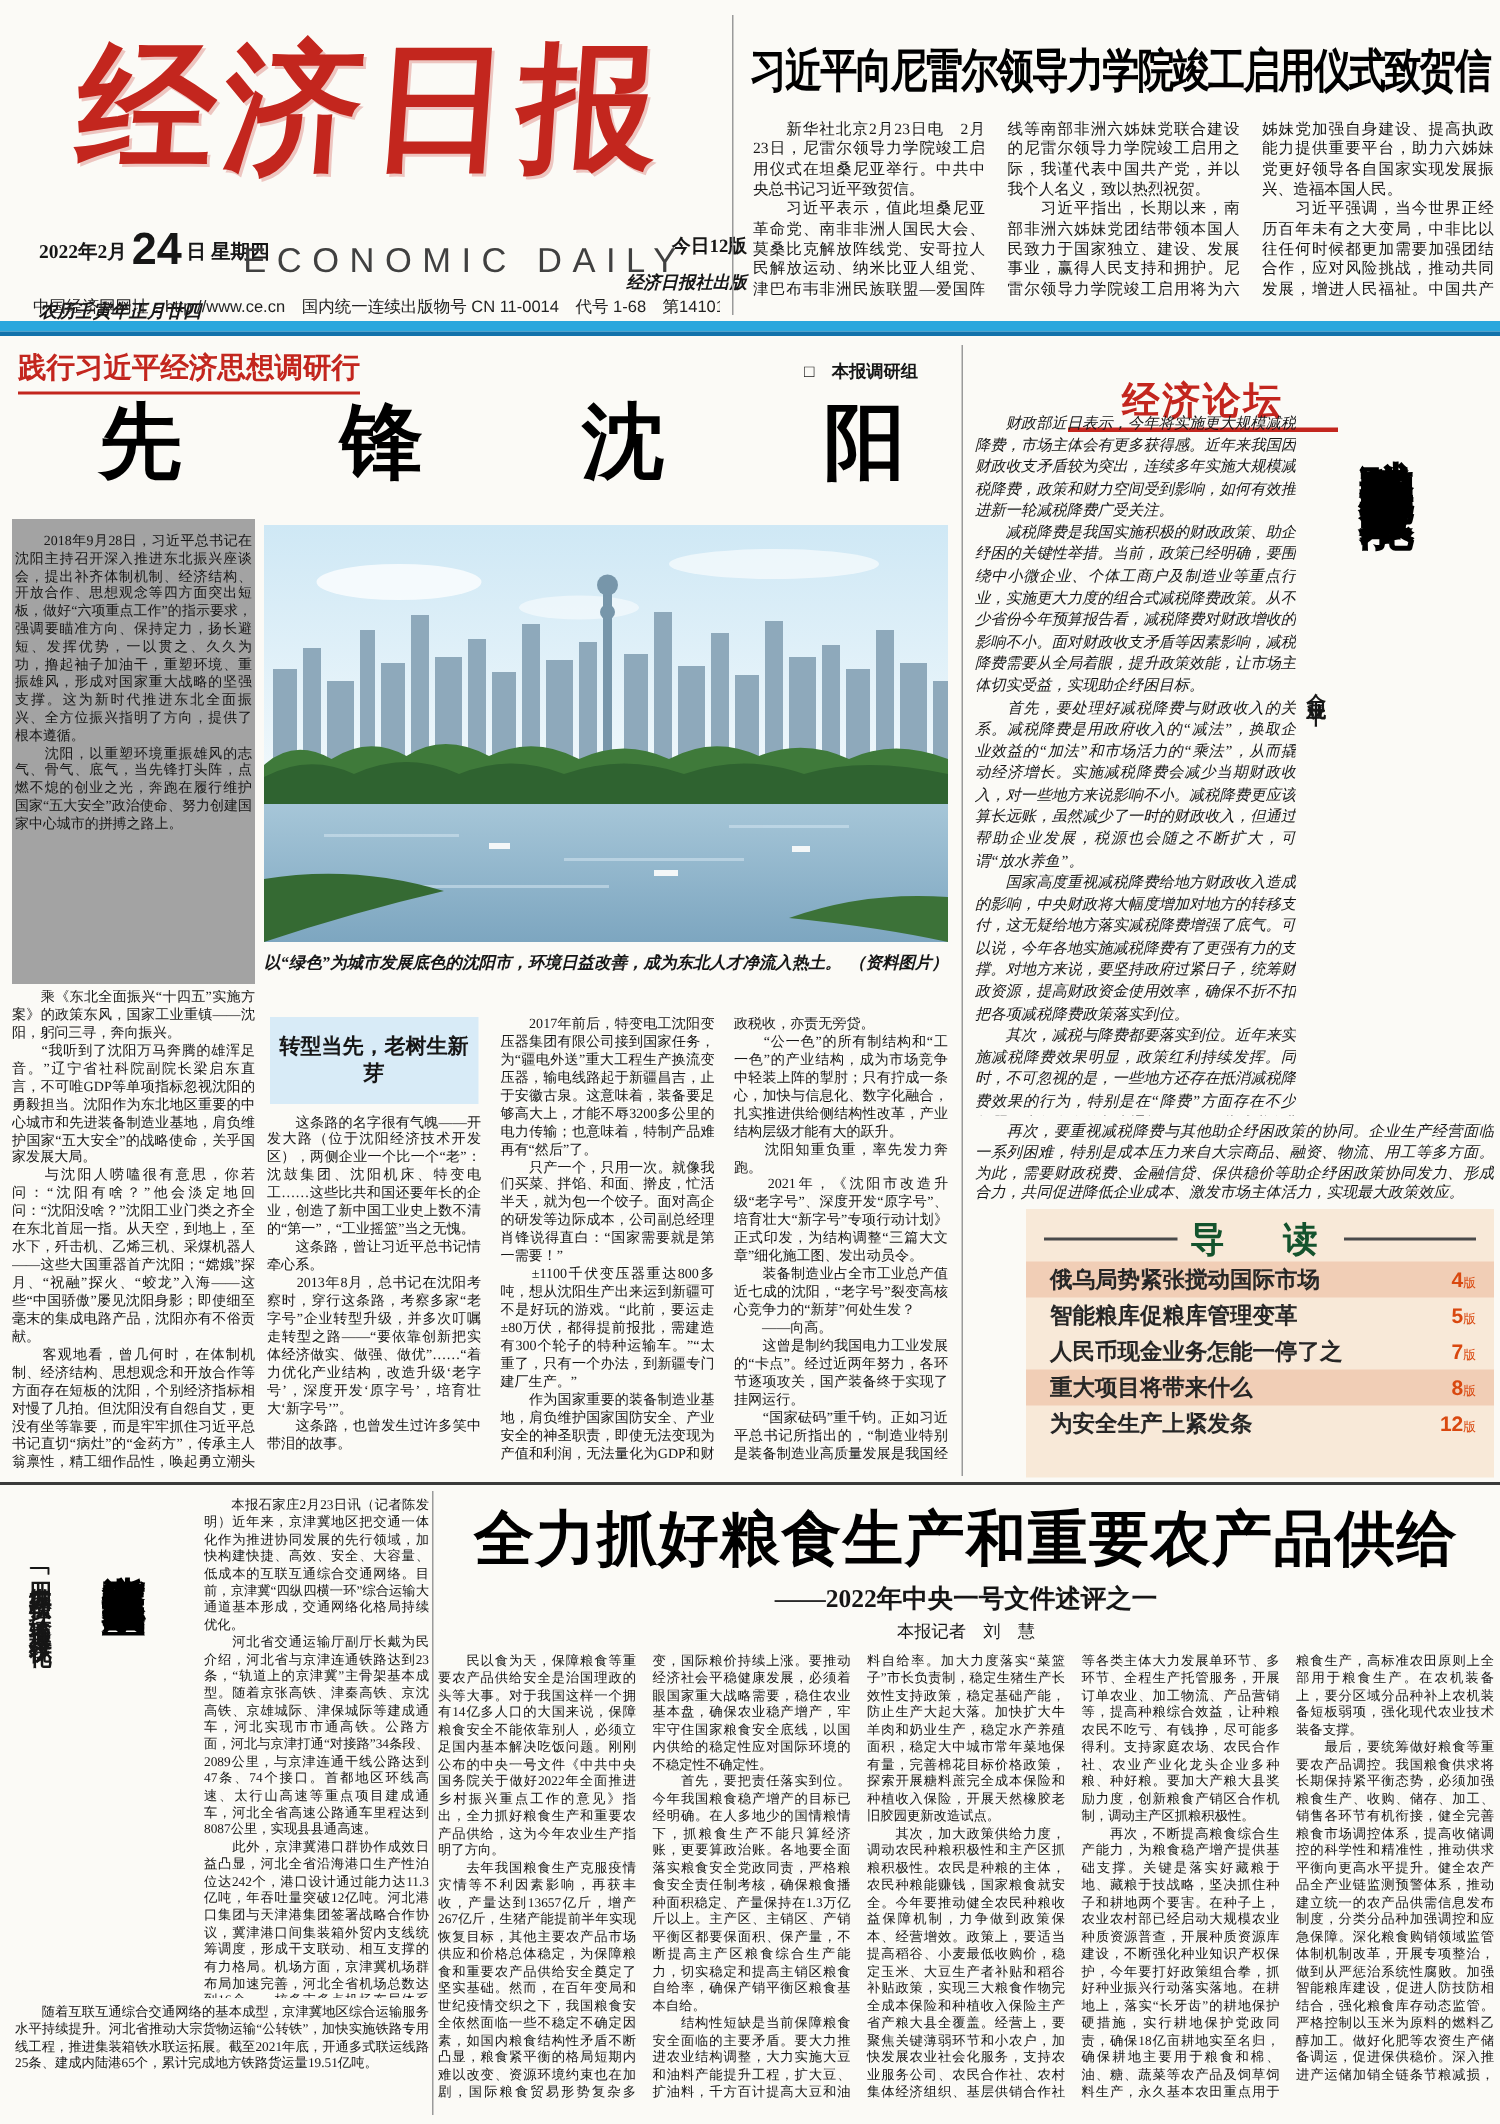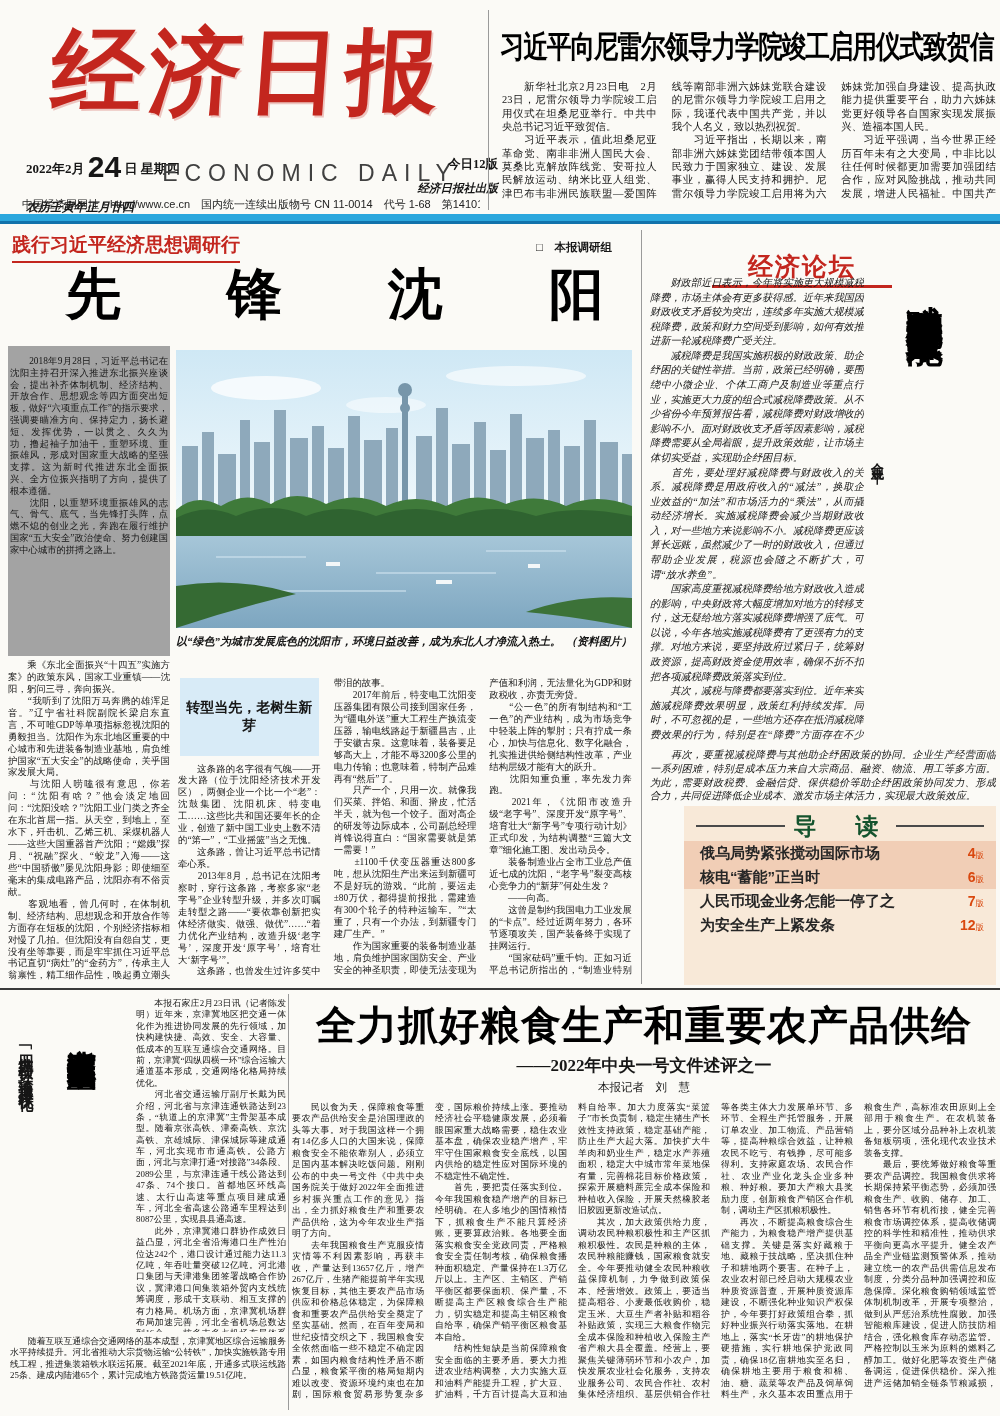--- a/index.html
+++ b/index.html
@@ -42,21 +42,21 @@
   .intro-box{position:absolute;left:8px;top:346px;width:162px;height:310px;background:#a3a3a3;
     padding:10px 2px;font-size:9.3px;line-height:1.27;text-align:justify;white-space:pre-line;overflow:hidden;}
   .lead-photo{position:absolute;left:176px;top:350px;width:456px;height:278px;overflow:hidden;}
   .photo-caption-row{position:absolute;left:176px;top:634px;width:456px;display:flex;
     justify-content:space-between;font-size:11px;font-weight:bold;font-style:italic;}
   .lead-col1{position:absolute;left:8px;top:660px;width:162px;height:320px;
     font-size:9.4px;line-height:1.27;text-align:justify;white-space:pre-line;overflow:hidden;}
   .lead-cols{position:absolute;left:178px;top:678px;width:454px;height:302px;
     column-count:3;column-gap:13px;column-fill:auto;overflow:hidden;font-size:9.4px;line-height:1.27;}
   .lead-subhead{background:#d8ebf7;text-align:center;font-weight:900;font-size:14px;
-    font-family:"Liberation Sans",sans-serif;padding:21px 2px;margin:0 2px 8px 2px;}
+    font-family:"Liberation Sans",sans-serif;padding:11px 2px;margin:0 2px 8px 2px;}
   .lead-cols-text{white-space:pre-line;text-align:justify;}
 
   .mid-vdiv{position:absolute;left:641px;top:230px;width:1px;height:754px;background:#9a9a9a;}
 
   
   .forum-title{position:absolute;left:712px;top:234px;width:180px;text-align:center;
     font-family:"Liberation Sans",sans-serif;font-size:25px;font-weight:900;color:#c3261e;
     border-bottom:3px solid #c3261e;padding-bottom:2px;letter-spacing:2px;margin-top:16px;}
   .forum-text{position:absolute;left:650px;top:276px;width:214px;height:468px;
     font-size:10.2px;line-height:1.43;text-align:justify;white-space:pre-line;overflow:hidden;font-style:italic;}
@@ -260,27 +260,31 @@
   <div class="daodu" data-name="reading-guide-box">
     <div class="daodu-head" data-name="reading-guide-header">
       <span class="daodu-line" data-name="rule-left"></span>
       <span class="daodu-title" data-name="reading-guide-title">导　读</span>
       <span class="daodu-line" data-name="rule-right"></span>
     </div>
     <div class="daodu-row odd" data-name="reading-guide-item">
       <span data-name="item-label">俄乌局势紧张搅动国际市场</span>
       <span class="daodu-page" data-name="item-page"><span>4</span><small>版</small></span>
     </div>
-    <div class="daodu-row odd" data-name="reading-guide-item">
-      <span data-name="item-label">核电“蓄能”正当时</span>
-      <span class="daodu-page" data-name="item-page"><span>6</span><small>版</small></span>
+    <div class="daodu-row" data-name="reading-guide-item">
+      <span data-name="item-label">智能粮库促粮库管理变革</span>
+      <span class="daodu-page" data-name="item-page"><span>5</span><small>版</small></span>
     </div>
     <div class="daodu-row" data-name="reading-guide-item">
       <span data-name="item-label">人民币现金业务怎能一停了之</span>
       <span class="daodu-page" data-name="item-page"><span>7</span><small>版</small></span>
+    </div>
+    <div class="daodu-row odd" data-name="reading-guide-item">
+      <span data-name="item-label">重大项目将带来什么</span>
+      <span class="daodu-page" data-name="item-page"><span>8</span><small>版</small></span>
     </div>
     <div class="daodu-row" data-name="reading-guide-item">
       <span data-name="item-label">为安全生产上紧发条</span>
       <span class="daodu-page" data-name="item-page"><span>12</span><small>版</small></span>
     </div>
   </div>
 
   <div class="bottom-hrule" data-name="section-divider"></div>
   <div class="bottom-vdiv" data-name="bottom-column-divider"></div>
 

